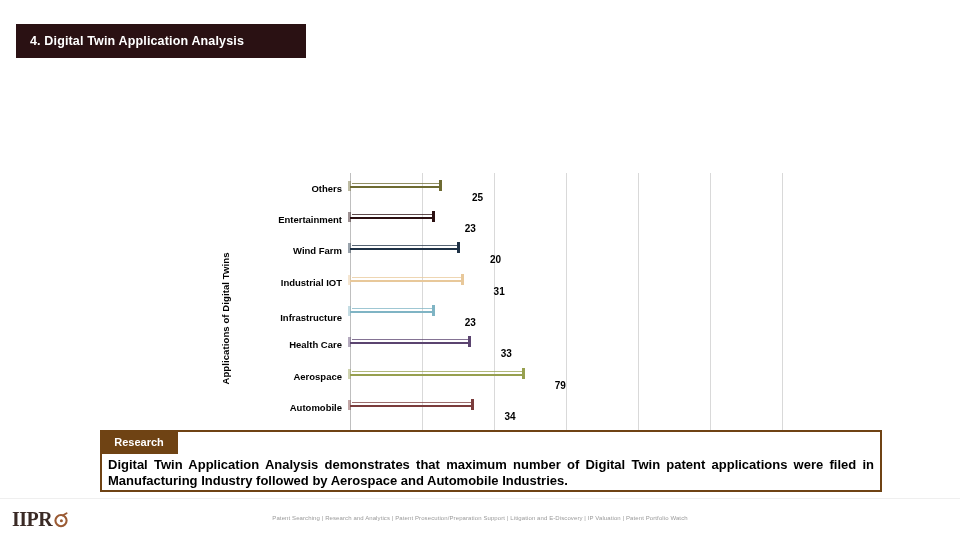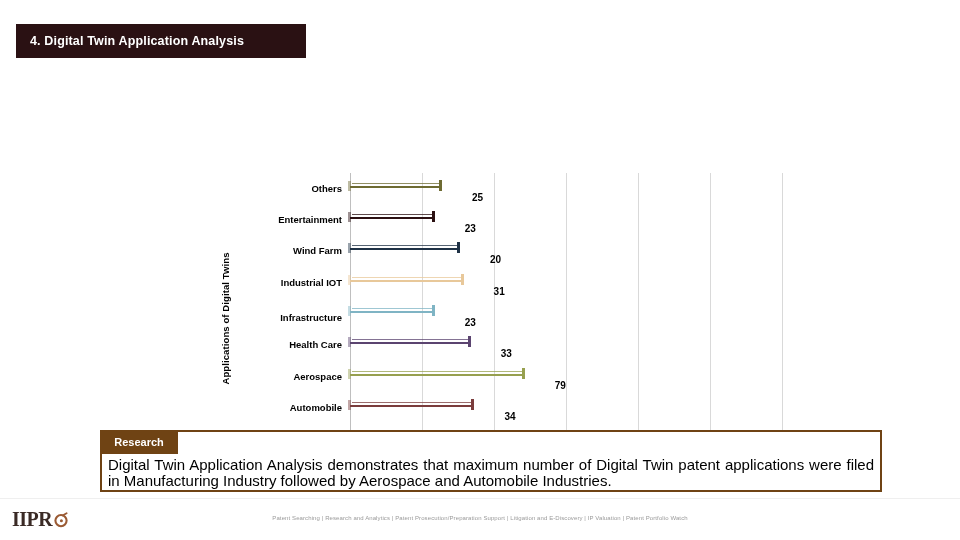--- a/index.html
+++ b/index.html
@@ -116,21 +116,21 @@
   #insight-tab {
     position: absolute; left: -2px; top: -2px;
     width: 78px; height: 24px;
     background: #6F4314;
     color: #fff;
     font-size: 11px; font-weight: bold;
     display: flex; align-items: center; justify-content: center;
   }
   #insight-text {
     position: absolute; left: 6px; top: 25px; right: 6px;
-    font-size: 15px; font-weight: normal; color: #000;
+    font-size: 13px; font-weight: bold; color: #000;
     line-height: 16px;
     text-align: justify;
   }
 
   
   #footer-rule {
     position: absolute; left: 0; top: 498px; width: 960px; height: 1px;
     background: #EFEFEF;
   }
   #logo {

